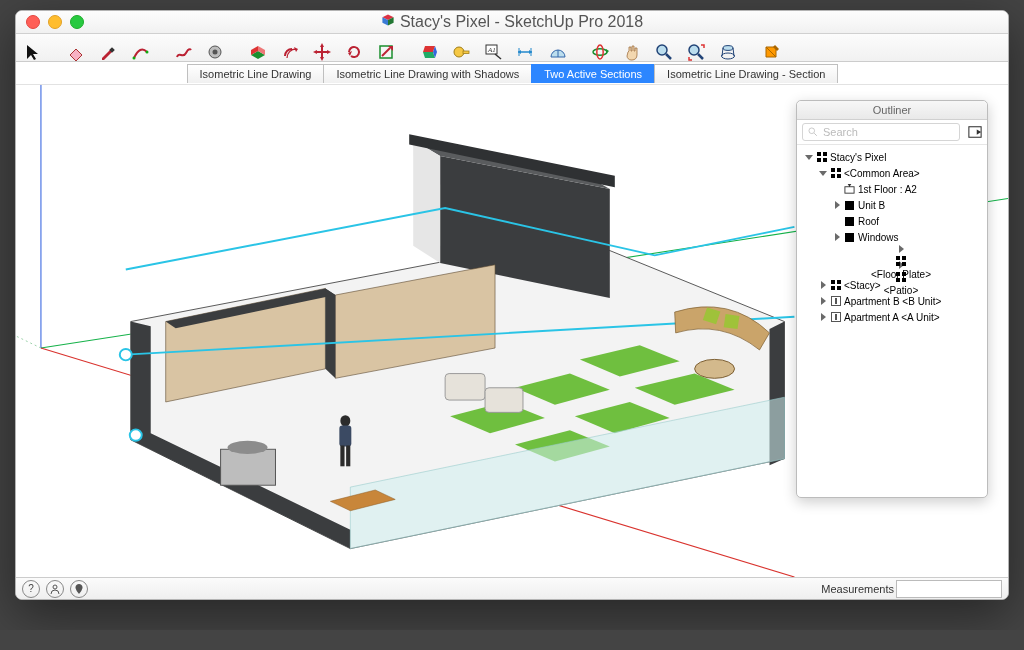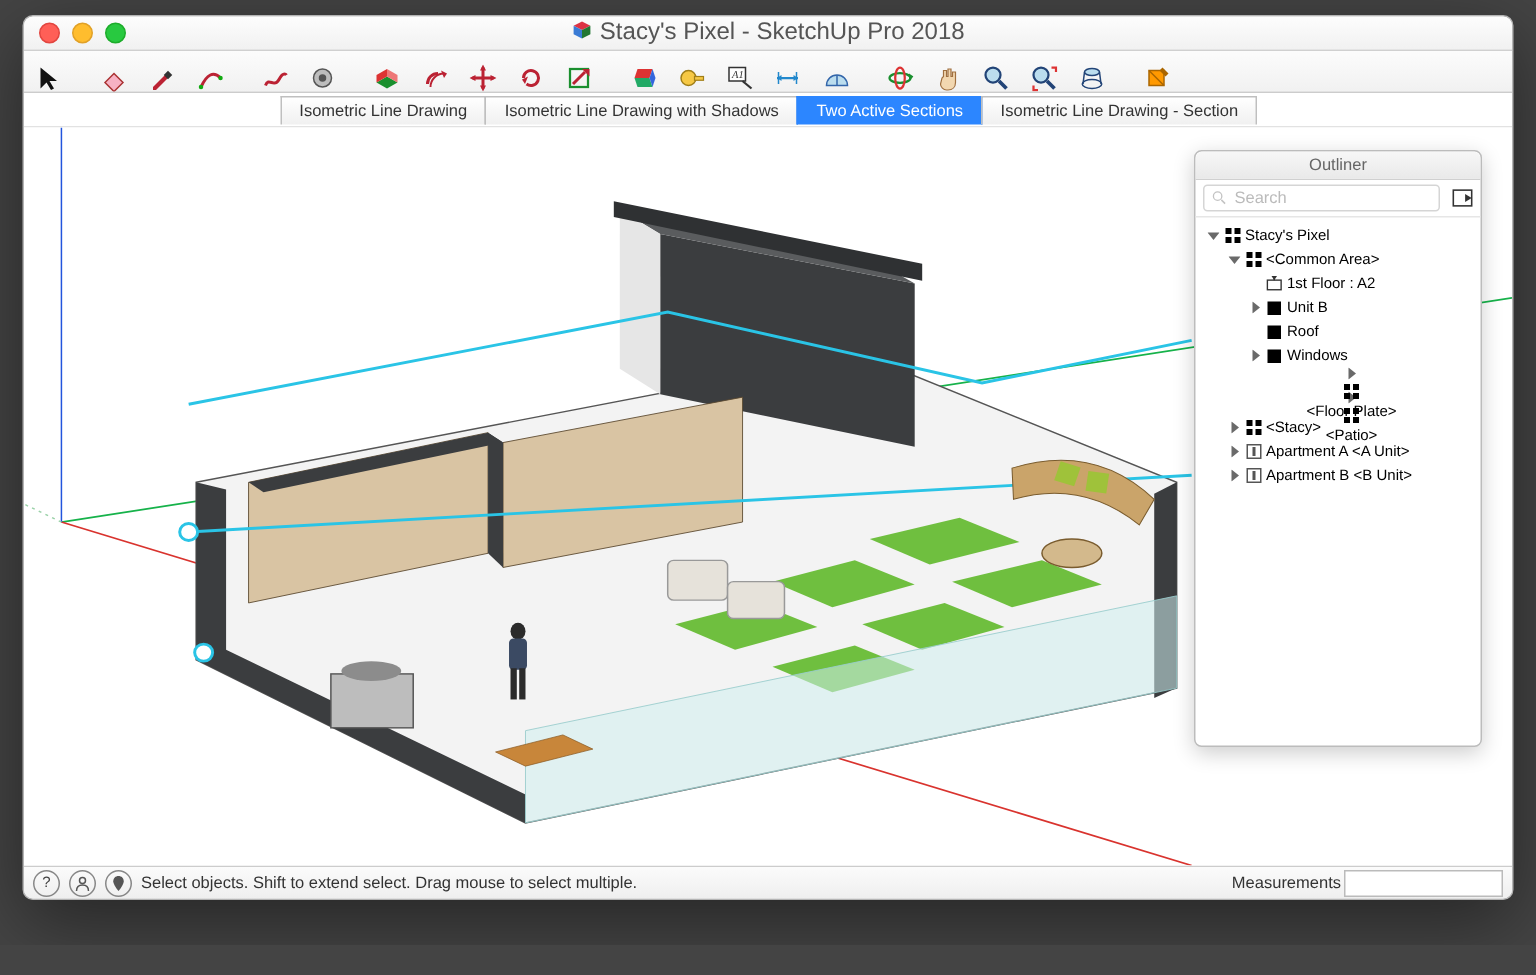--- a/index.html
+++ b/index.html
@@ -422,51 +422,50 @@
             </div>
             <div class="trow" style="padding-left: 18px;">
               <span class="arr">
                 <svg viewBox="0 0 8 8">
                   <polygon points="2,0 7,4 2,8" fill="#6a6a6a"></polygon>
                 </svg>
               </span>
               <span class="nicon">
                 <span class="comp"></span>
               </span>
+              <span>Apartment B &lt;B Unit&gt;</span>
+            </div>
+            <div class="trow" style="padding-left: 18px;">
+              <span class="arr">
+                <svg viewBox="0 0 8 8">
+                  <polygon points="2,0 7,4 2,8" fill="#6a6a6a"></polygon>
+                </svg>
+              </span>
+              <span class="nicon">
+                <span class="comp"></span>
+              </span>
               <span>Apartment A &lt;A Unit&gt;</span>
-            </div>
-            <div class="trow" style="padding-left: 18px;">
-              <span class="arr">
-                <svg viewBox="0 0 8 8">
-                  <polygon points="2,0 7,4 2,8" fill="#6a6a6a"></polygon>
-                </svg>
-              </span>
-              <span class="nicon">
-                <span class="comp"></span>
-              </span>
-              <span>Apartment B &lt;B Unit&gt;</span>
             </div>
           </div>
     </div>
   </div>
 
   <div class="status">
     <div class="circ">?</div>
     <div class="circ">
       <svg width="10" height="10" viewBox="0 0 10 10">
             <circle cx="5" cy="3" r="2" fill="none" stroke="#555"></circle>
             <path d="M1 10q0-4 4-4t4 4" fill="none" stroke="#555"></path>
           </svg>
     </div>
     <div class="circ">
       <svg width="10" height="10" viewBox="0 0 10 10">
             <path d="M5 0C3 0 1.5 1.5 1.5 3.5 1.5 6 5 10 5 10s3.5-4 3.5-6.5C8.5 1.5 7 0 5 0z" fill="#555"></path>
           </svg>
     </div>
-    <span>Select objects. Shift to extend select. Drag mouse to select multiple.</span>
     <div class="spacer"></div>
     <div class="meas">
       <span>Measurements</span>
       <input type="text" style="">
     </div>
   </div>
 
 </div>
 </div>
 

